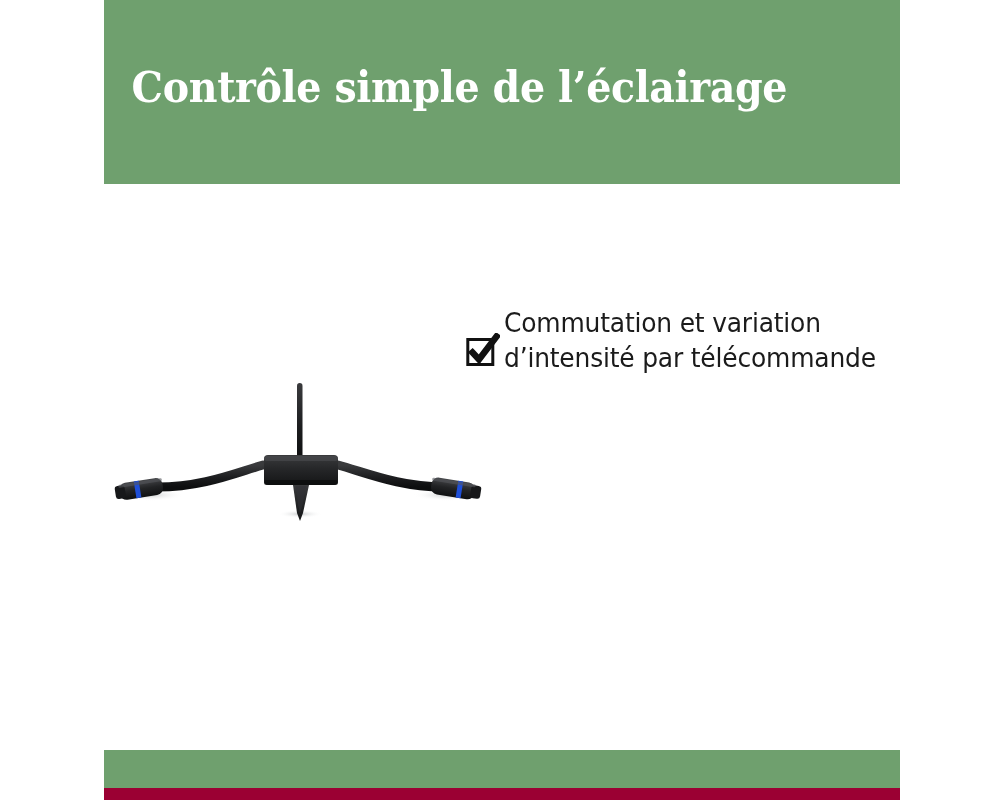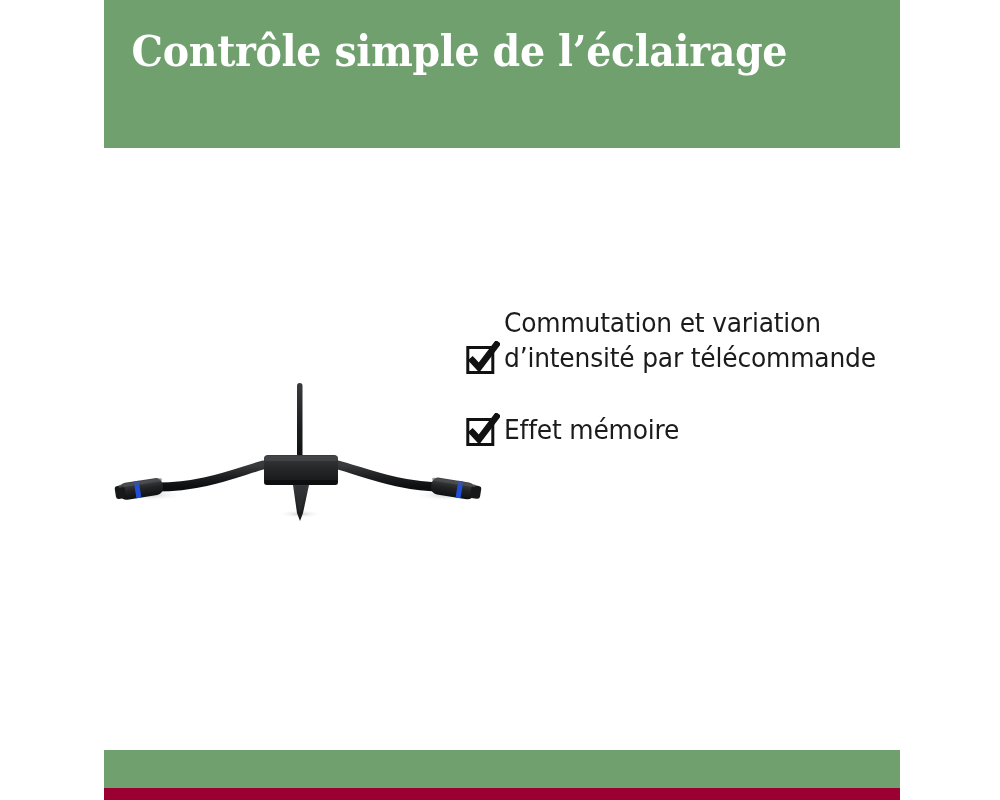--- a/index.html
+++ b/index.html
@@ -15,21 +15,21 @@
     font-family: "Liberation Sans", sans-serif;
     -webkit-font-smoothing: antialiased;
   }
 
   
   .header-band {
     position: absolute;
     left: 104px;
     top: 0;
     width: 796px;
-    height: 148px;
+    height: 184px;
     background: #6fa06e;
     display: flex;
     align-items: flex-end;
   }
   .header-title {
     color: #ffffff;
     font-family: "DejaVu Serif", "Liberation Serif", serif;
     font-weight: bold;
     font-size: 43px;
     line-height: 1;
@@ -56,21 +56,21 @@
 
   
   .feature-list {
     position: absolute;
     left: 466px;
     top: 306px;
     width: 470px;
   }
   .feature-item {
     display: flex;
-    align-items: flex-end;
+    align-items: center;
     margin-bottom: 30px;
   }
   .feature-item:last-child { margin-bottom: 0; }
 
   .check-icon {
     flex: 0 0 auto;
     width: 34px;
     height: 34px;
     position: relative;
     margin-top: 18px;
@@ -186,27 +186,18 @@
     <span class="check-icon">
       <svg viewBox="0 0 34 34" xmlns="http://www.w3.org/2000/svg" aria-hidden="true">
         <rect x="1.8" y="6.5" width="25" height="25" fill="#ffffff" stroke="#111111" stroke-width="3"></rect>
         <path d="M6.5,19.5 L13,26.5 L30.5,3.5" fill="none" stroke="#111111" stroke-width="6.5" stroke-linecap="square" stroke-linejoin="miter"></path>
       </svg>
     </span>
     <span class="feature-text">Commutation et variation
 d’intensité par télécommande</span>
   </div>
 
-  <div class="feature-item item-2 single">
-    <span class="check-icon">
-      <svg viewBox="0 0 34 34" xmlns="http://www.w3.org/2000/svg" aria-hidden="true">
-        <rect x="1.8" y="6.5" width="25" height="25" fill="#ffffff" stroke="#111111" stroke-width="3"></rect>
-        <path d="M6.5,19.5 L13,26.5 L30.5,3.5" fill="none" stroke="#111111" stroke-width="6.5" stroke-linecap="square" stroke-linejoin="miter"></path>
-      </svg>
-    </span>
-    <span class="feature-text">Effet mémoire</span>
-  </div>
 
 
 </div>
 
 <div class="footer-green"></div>
 <div class="footer-maroon"></div>
 
 </body></html>

